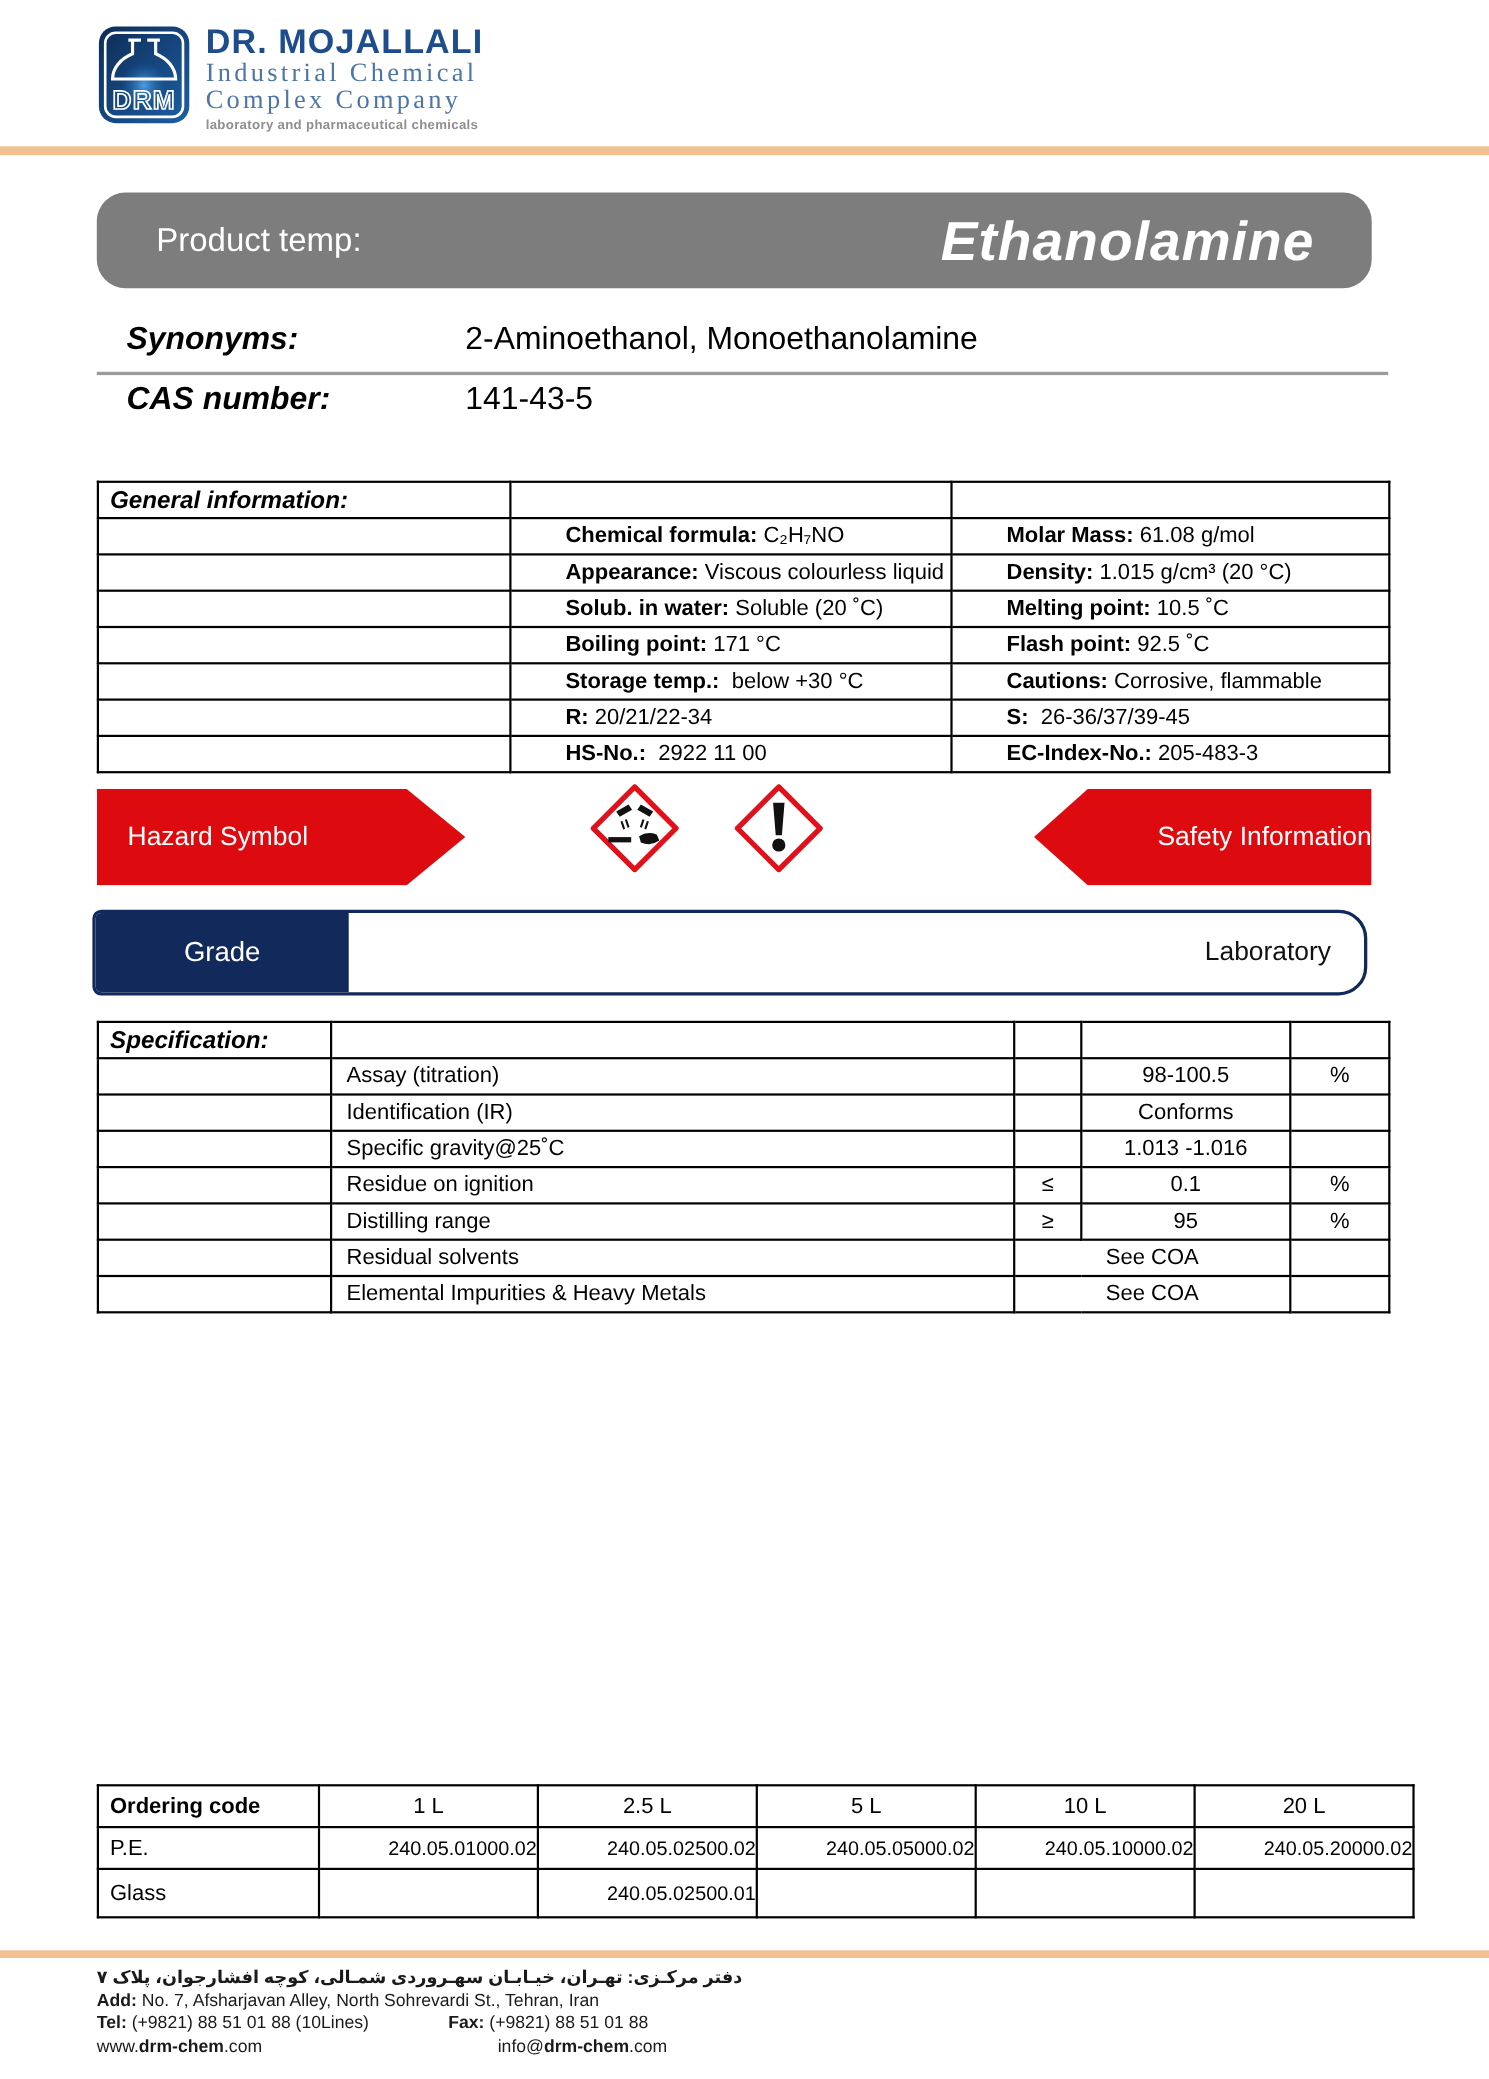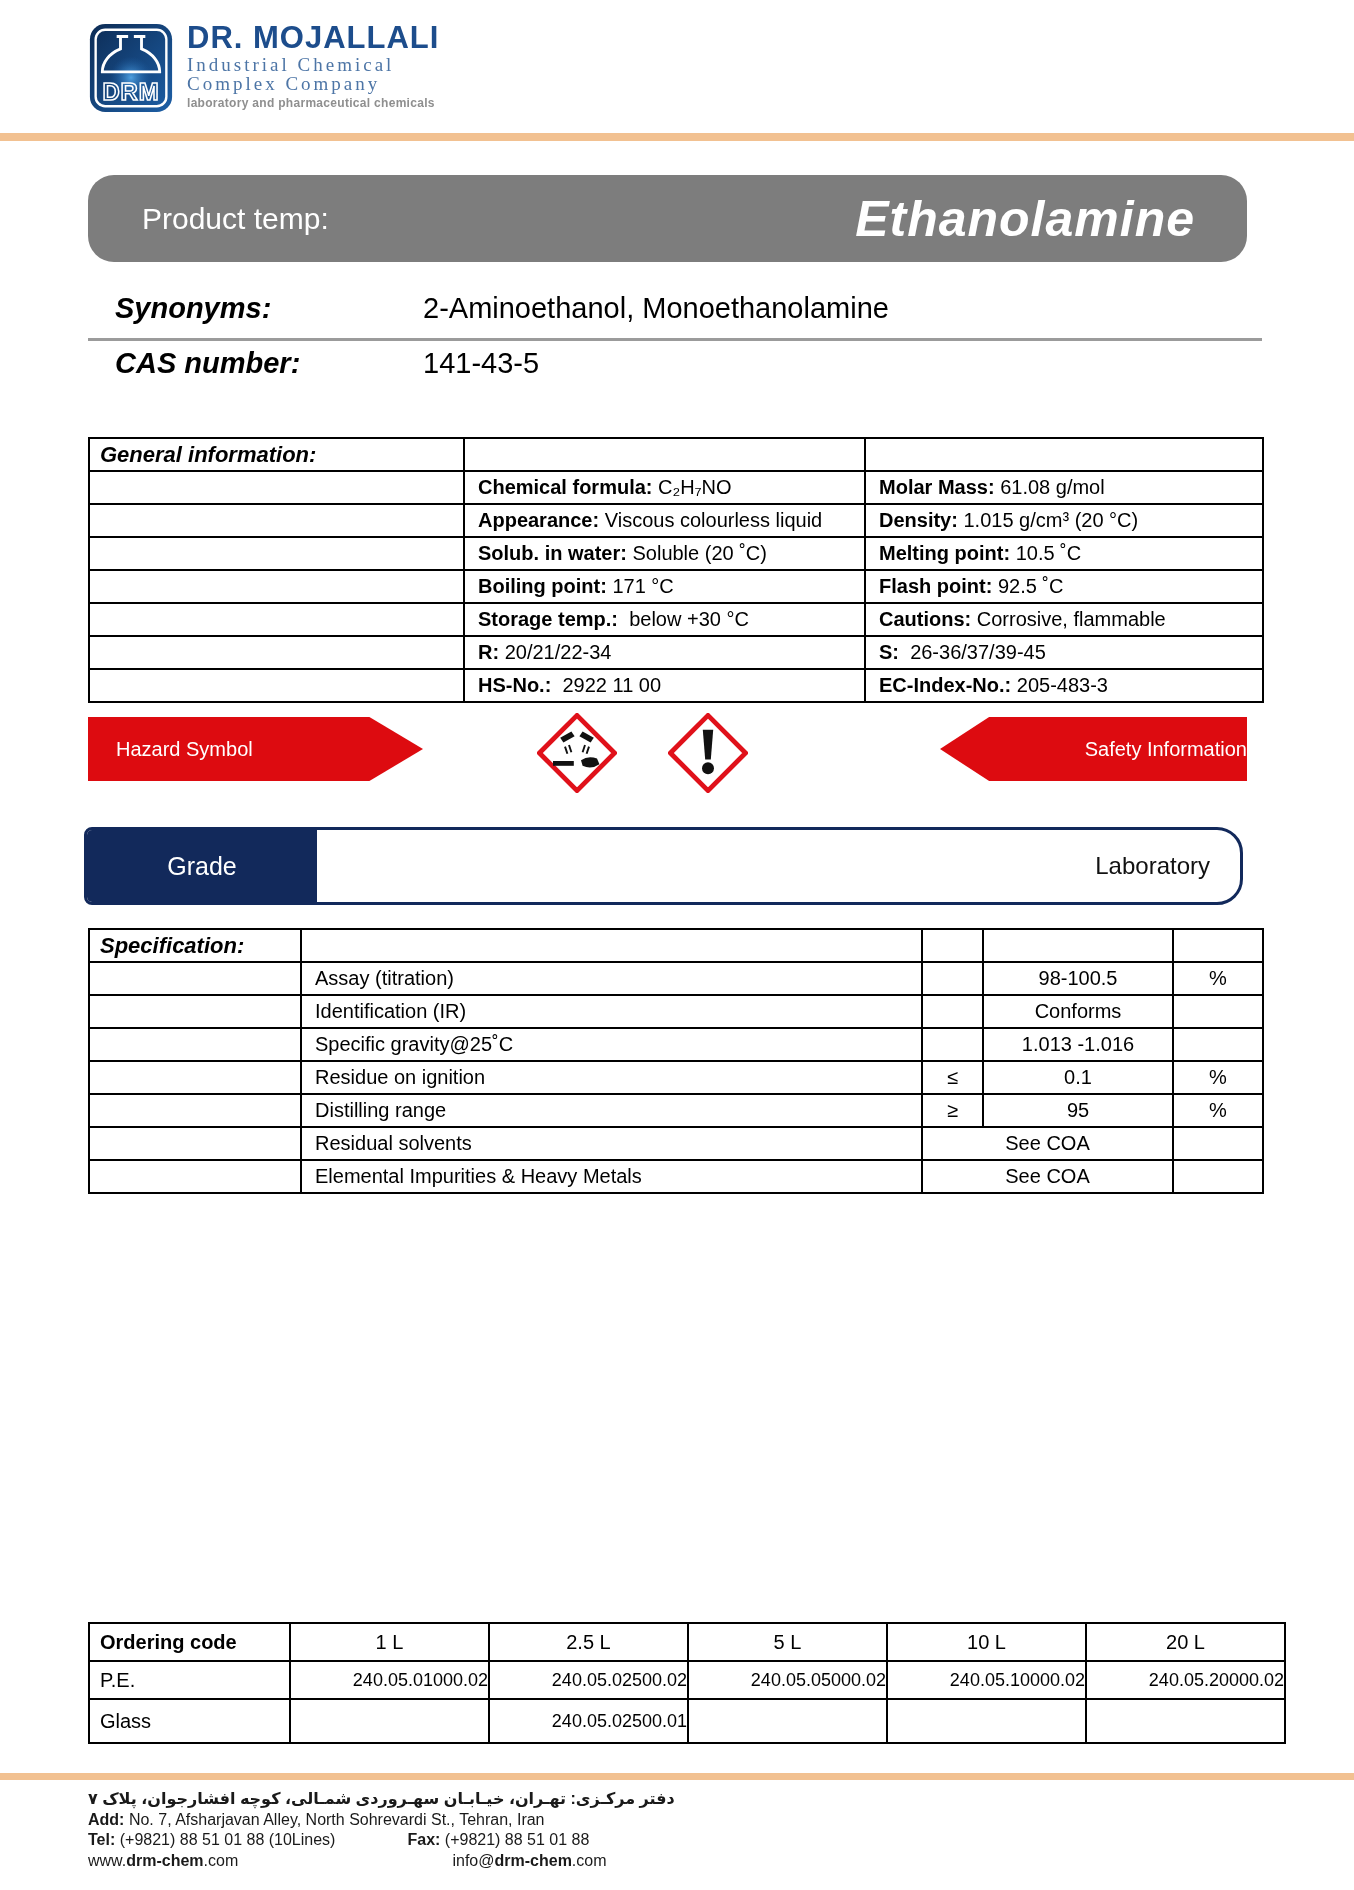--- a/index.html
+++ b/index.html
@@ -11,56 +11,56 @@
     --logo-blue:#1d4d8c;
     --logo-blue-light:#4d75a6;
   }
   *{box-sizing:border-box;margin:0;padding:0;}
   body{background:#ffffff;font-family:"Liberation Sans","DejaVu Sans",sans-serif;color:#000;}
   .page{position:relative;width:1354px;height:1890px;background:#fff;overflow:hidden;}
 
   
   .logo{position:absolute;left:88px;top:22px;display:flex;gap:13px;align-items:flex-start;}
   .logo-text .brand{font-size:31px;font-weight:bold;color:var(--logo-blue);letter-spacing:1px;line-height:1.05;}
-  .logo-text .sub{font-family:"Liberation Serif","DejaVu Serif",serif;font-size:19px;color:var(--logo-blue-light);letter-spacing:3px;line-height:1.02;}
+  .logo-text .sub{font-family:"Liberation Serif","DejaVu Serif",serif;font-size:24px;color:var(--logo-blue-light);letter-spacing:3px;line-height:1.02;}
   .logo-text .tagline{font-size:12px;font-weight:bold;color:#8f8f8f;letter-spacing:.3px;margin-top:3px;}
 
   .orange-rule{position:absolute;left:0;top:133px;width:1354px;height:8px;background:var(--peach);}
 
   
   .product-banner{position:absolute;left:88px;top:175px;width:1159px;height:87px;background:var(--banner-gray);
     border-radius:26px;display:flex;align-items:center;justify-content:space-between;padding:0 52px 0 54px;}
   .product-banner .label{color:#fff;font-size:30px;}
   .product-banner .product{color:#fff;font-size:50px;font-weight:bold;font-style:italic;letter-spacing:1px;}
 
   
   .ident{position:absolute;left:88px;top:292px;width:1174px;}
   .ident-row{display:flex;align-items:baseline;height:44px;}
   .ident-row .i-label{width:335px;padding-left:27px;font-weight:bold;font-style:italic;font-size:29px;}
   .ident-row .i-value{font-size:29px;}
   .ident-divider{height:3px;background:#9b9b9b;width:1174px;margin:2px 0 6px 0;}
 
   
   table{border-collapse:collapse;table-layout:fixed;}
   td{border:2px solid #000;font-size:20px;padding:0 0 0 13px;height:33px;vertical-align:middle;overflow:hidden;white-space:nowrap;}
-  td b{font-weight:bold;}
+  td b{font-weight:bold;margin-left:36px;}
   .section-title{font-size:22px;font-weight:bold;font-style:italic;padding-left:10px;}
 
   .gen-table{position:absolute;left:88px;top:437px;width:1174px;}
   .spec-table{position:absolute;left:88px;top:928px;width:1174px;}
   .spec-table td.c{padding:0;text-align:center;}
   .order-table{position:absolute;left:88px;top:1622px;width:1196px;}
   .order-table td{height:38px;}
   .order-table td.c{padding:0;text-align:right;font-size:18px;}
   .order-table td.h{padding:0;text-align:center;font-size:20px;}
   .order-table tr.glass td{height:44px;}
 
   
   .hazard{position:absolute;left:88px;top:713px;width:1159px;height:80px;}
-  .arrow{position:absolute;top:4px;height:64px;background:var(--accent-red);color:#fff;font-size:20px;display:flex;align-items:center;}
+  .arrow{position:absolute;top:4px;height:88px;background:var(--accent-red);color:#fff;font-size:24px;display:flex;align-items:center;}
   .arrow-left{left:0;width:335px;clip-path:polygon(0 0,84% 0,100% 50%,84% 100%,0 100%);padding-left:28px;}
   .arrow-right{right:0;width:307px;clip-path:polygon(16% 0,100% 0,100% 100%,16% 100%,0 50%);justify-content:flex-end;padding-left:40px;}
   .picto{position:absolute;top:0;width:80px;height:80px;}
   .picto-1{left:449px;}
   .picto-2{left:580px;}
 
   
   .grade{position:absolute;left:84px;top:827px;width:1159px;height:78px;border:3px solid var(--navy);
     border-radius:8px 26px 26px 8px;display:flex;overflow:hidden;background:#fff;}
   .grade .g-label{width:230px;background:var(--navy);color:#fff;font-size:25px;display:flex;align-items:center;justify-content:center;}

